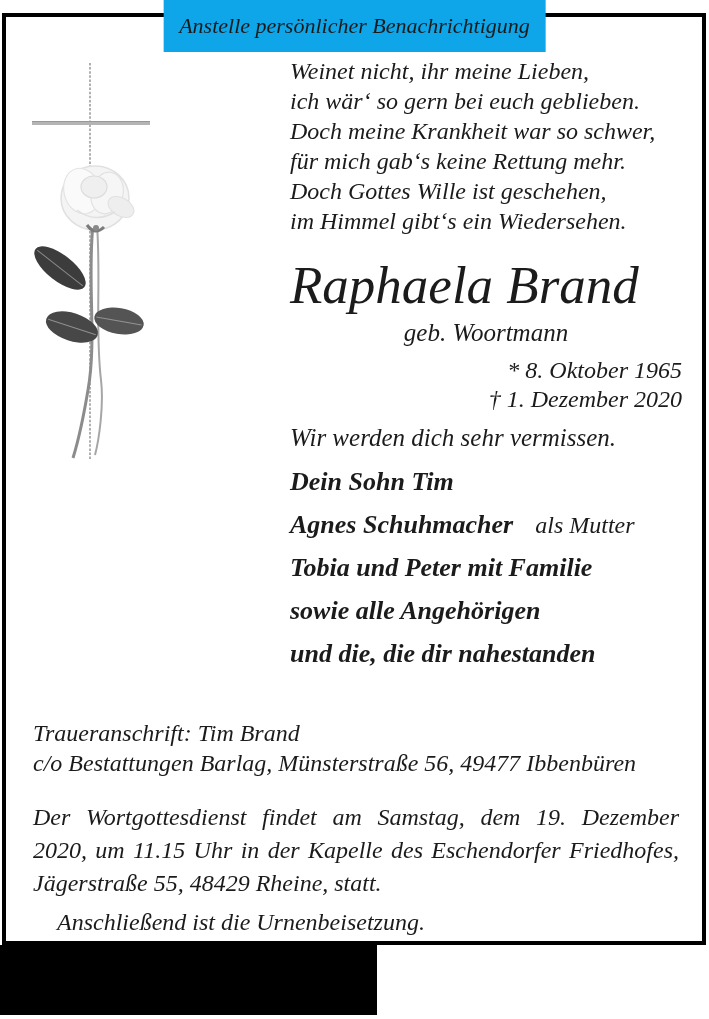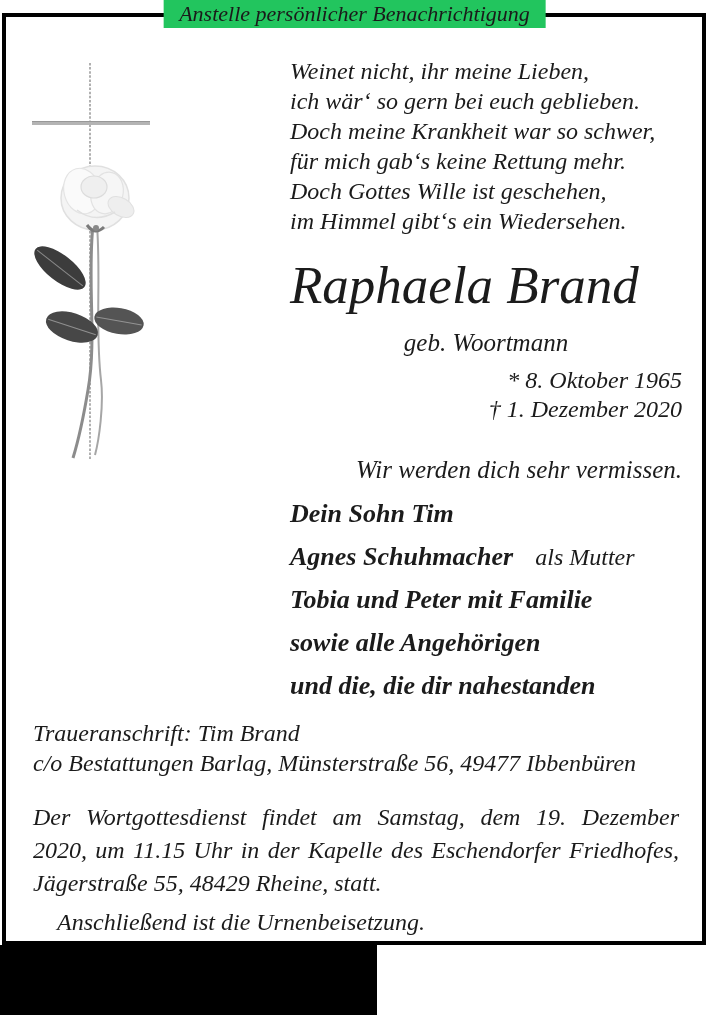--- a/index.html
+++ b/index.html
@@ -14,34 +14,34 @@
   }
   .frame {
     position: absolute; left: 2px; top: 13px;
     width: 704px; height: 932px;
     border: 4px solid #000;
     box-sizing: border-box;
   }
   .header-title {
     position: absolute; top: 0; left: 50%;
     transform: translateX(-50%);
-    background: #22c55e;
-    padding: 0 16px;
+    background: #0ea5e9;
+    padding: 12px 16px;
     font-size: 22px; line-height: 28px;
     white-space: nowrap;
     color: #1a1a1a;
   }
   .rose-wrap { position: absolute; left: 25px; top: 50px; width: 140px; height: 420px; }
   .right-col { position: absolute; left: 290px; top: 56px; width: 392px; }
   .poem div { font-size: 24px; line-height: 30px; white-space: nowrap; }
   .name { margin-top: 20px; text-align: left; font-size: 53px; line-height: 58px; white-space: nowrap; }
-  .maiden { margin-top: 14px; text-align: center; font-size: 25px; line-height: 30px; }
+  .maiden { margin-top: 4px; text-align: center; font-size: 25px; line-height: 30px; }
   .dates { margin-top: 8px; text-align: right; font-size: 24px; }
   .dates div { line-height: 29px; }
-  .farewell { margin-top: 31px; font-size: 25px; line-height: 30px; text-align: right; }
+  .farewell { margin-top: 9px; font-size: 25px; line-height: 30px; }
   .mourners { margin-top: 9px; }
   .mourners .mrow { line-height: 40px; white-space: nowrap; }
   .mourners .b { font-weight: bold; font-size: 26px; }
   .mourners .r { font-weight: normal; font-size: 24px; margin-left: 22px; }
   .bottom { position: absolute; left: 33px; top: 718px; width: 646px; font-size: 24px; }
   .address div { line-height: 30px; white-space: nowrap; }
   .service { margin-top: 23px; }
   .service div { line-height: 33px; }
   .service .just { text-align: justify; text-align-last: justify; }
   .closing { margin-top: 6px; line-height: 33px; margin-left: 24px; }

